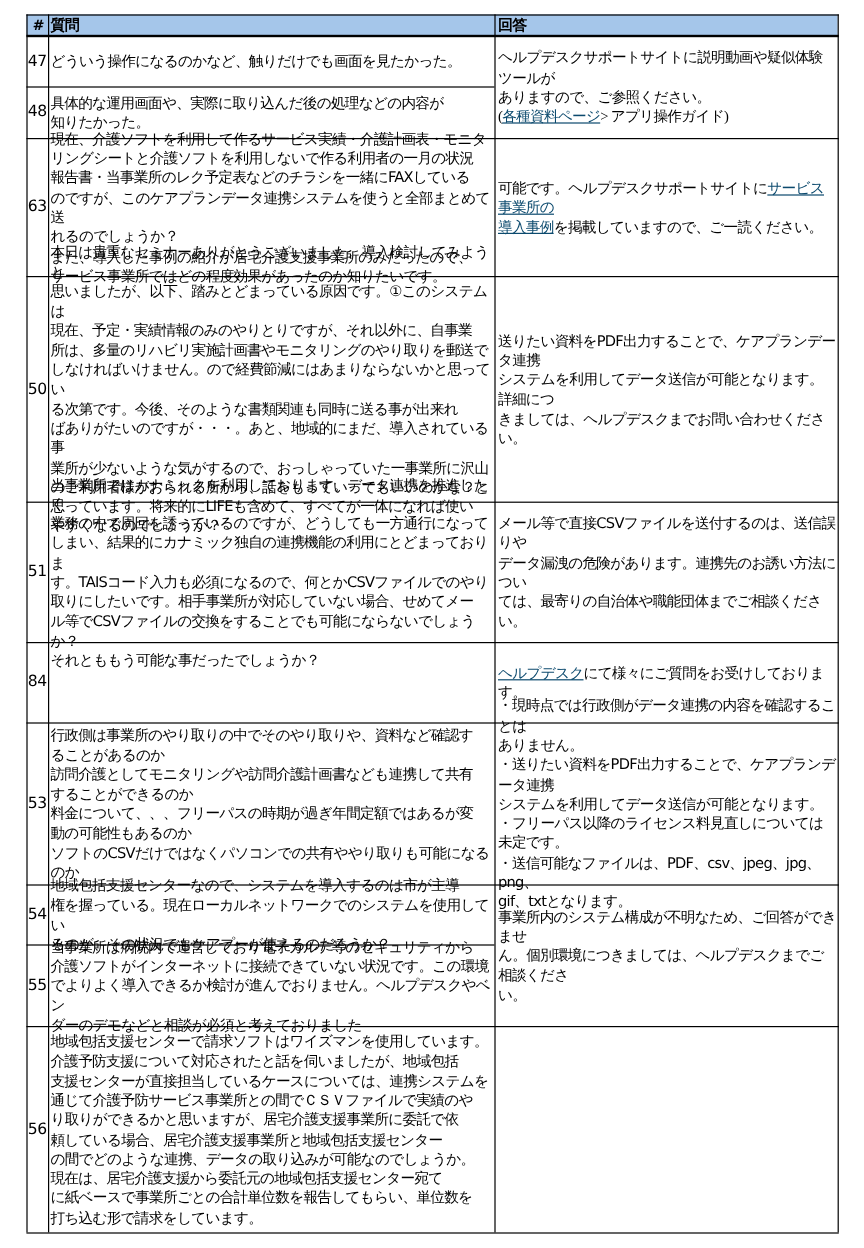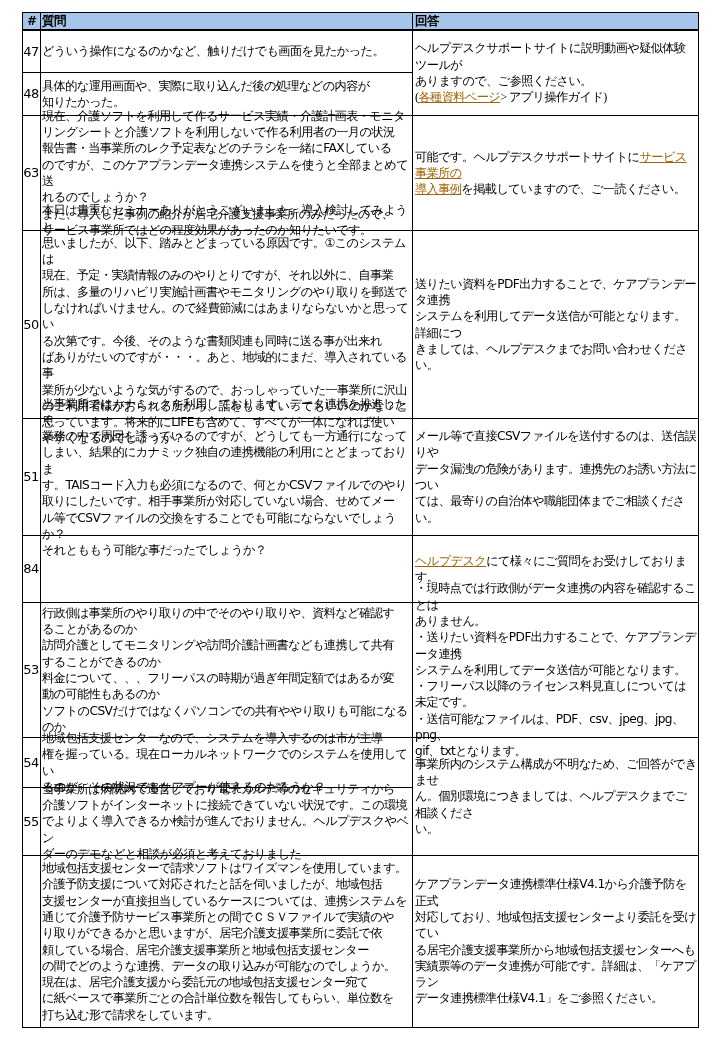--- a/index.html
+++ b/index.html
@@ -9,21 +9,21 @@
   .row { position:absolute; left:0; width:676px; }
   .cell { position:absolute; top:0; bottom:0; box-sizing:border-box; }
   .c-num { left:0; width:18px; display:flex; align-items:center; justify-content:center;
            font-size:13px; letter-spacing:-0.5px; }
   .c-q { left:18px; width:372px; padding:1px 1px 0 2px; display:flex; align-items:center; }
   .c-a { left:390px; width:286px; padding:1px 1px 0 3px; display:flex; align-items:center; }
   .txt { font-size:12.2px; line-height:16.3px; white-space:pre-wrap; letter-spacing:-0.6px; }
   .hdr { background:#a5c6ea; font-weight:bold; }
   .hdr .c-num { font-style:italic; font-size:12px; }
   .hdr .txt { font-size:12.5px; }
-  a.link { color:#a16207; text-decoration:underline; }
+  a.link { color:#0c4a6e; text-decoration:underline; }
   
   .vline { position:absolute; top:0; width:1px; background:#000; }
   .hline { position:absolute; left:0; height:1px; background:#000; }
   .hline.q { left:0; width:390px; }
   .hline.full { width:677px; }
   .hline.hdrline { height:2px; }
 </style>
 </head>
 <body>
 
@@ -170,38 +170,32 @@
 
   <div class="row" style="top:725px;height:118px;">
     <div class="cell c-a">
         <span class="txt">事業所内のシステム構成が不明なため、ご回答ができませ
 ん。個別環境につきましては、ヘルプデスクまでご相談くださ
 い。</span>
       </div>
   </div>
 
   <div class="row" style="top:843px;height:172px;">
+    <div class="cell c-num">56</div>
     <div class="cell c-q">
         <span class="txt">地域包括支援センターで請求ソフトはワイズマンを使用しています。
 介護予防支援について対応されたと話を伺いましたが、地域包括
 支援センターが直接担当しているケースについては、連携システムを
 通じて介護予防サービス事業所との間でＣＳＶファイルで実績のや
 り取りができるかと思いますが、居宅介護支援事業所に委託で依
 頼している場合、居宅介護支援事業所と地域包括支援センター
 の間でどのような連携、データの取り込みが可能なのでしょうか。
 現在は、居宅介護支援から委託元の地域包括支援センター宛て
 に紙ベースで事業所ごとの合計単位数を報告してもらい、単位数を
 打ち込む形で請求をしています。</span>
-      </div>
-    <div class="cell c-a">
-        <span class="txt">ケアプランデータ連携標準仕様V4.1から介護予防を正式
-対応しており、地域包括支援センターより委託を受けてい
-る居宅介護支援事業所から地域包括支援センターへも
-実績票等のデータ連携が可能です。詳細は、「ケアプラン
-データ連携標準仕様V4.1」をご参照ください。</span>
       </div>
   </div>
 
   <div class="vline" style="left:0;height:1015px;"></div>
   <div class="vline" style="left:18px;height:1015px;"></div>
   <div class="vline" style="left:390px;height:1015px;"></div>
   <div class="vline" style="left:676px;height:1015px;"></div>
 
   <div class="hline full" style="top:0;"></div>
   <div class="hline full hdrline" style="top:17px;"></div>

